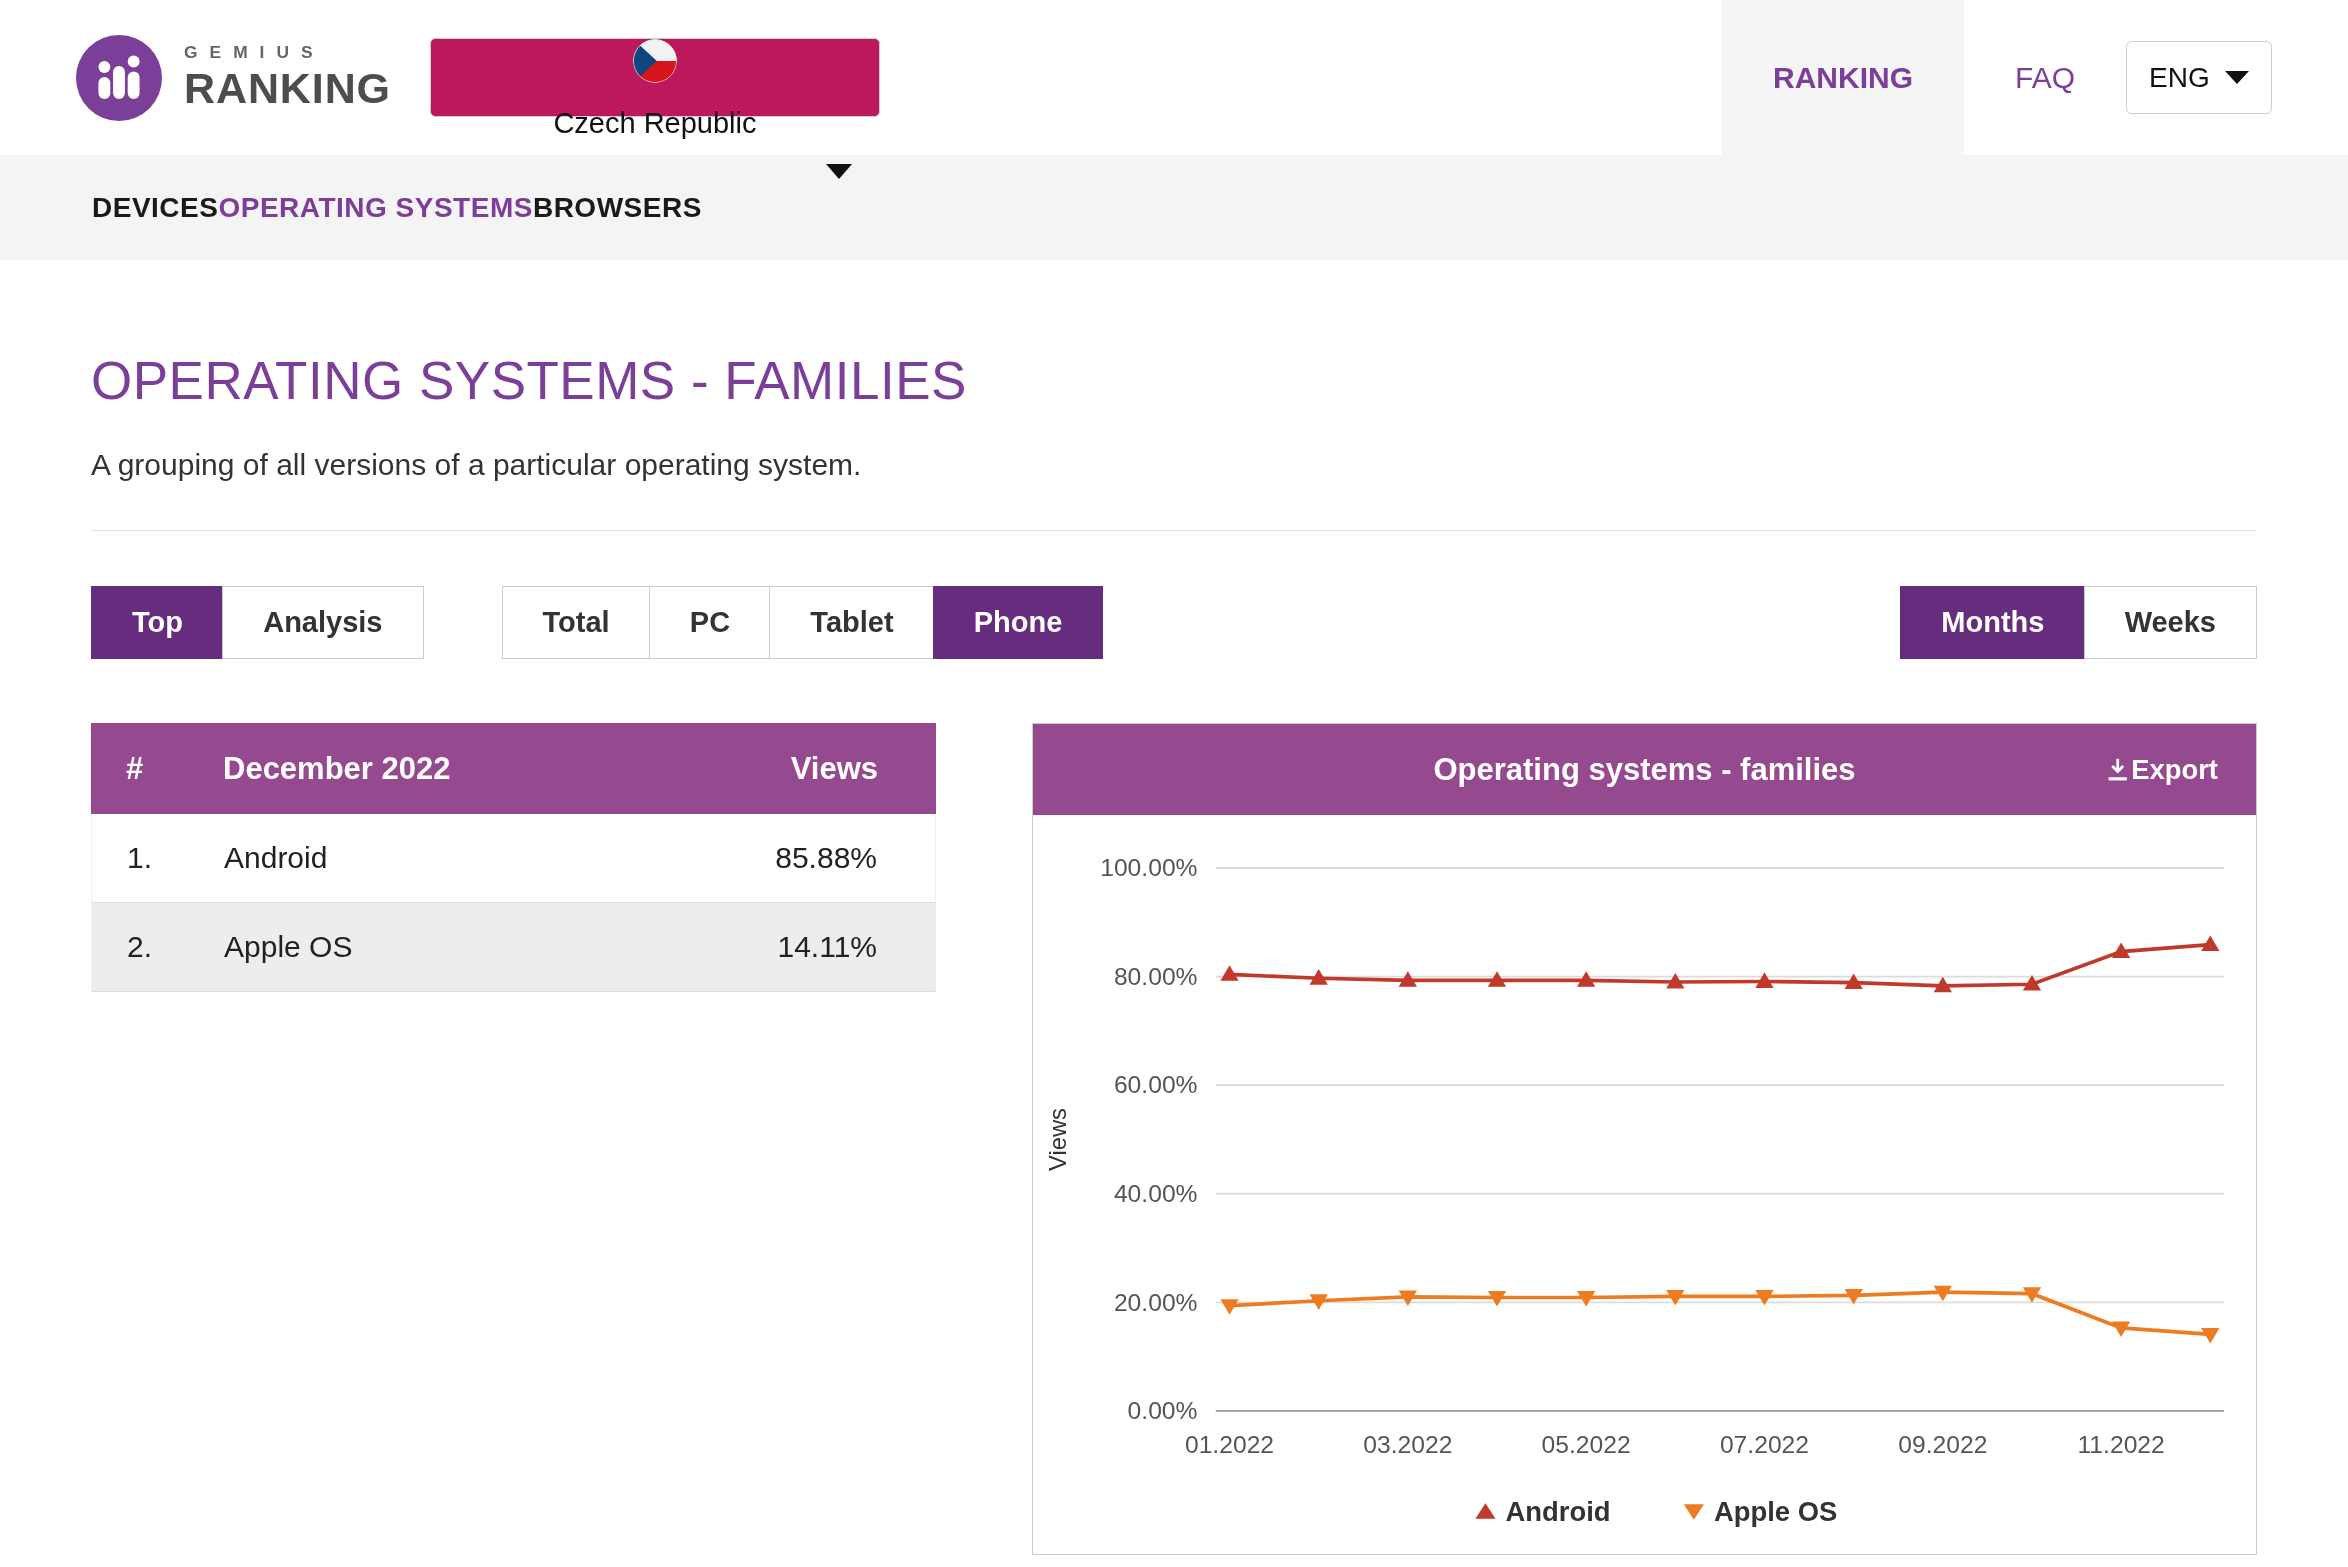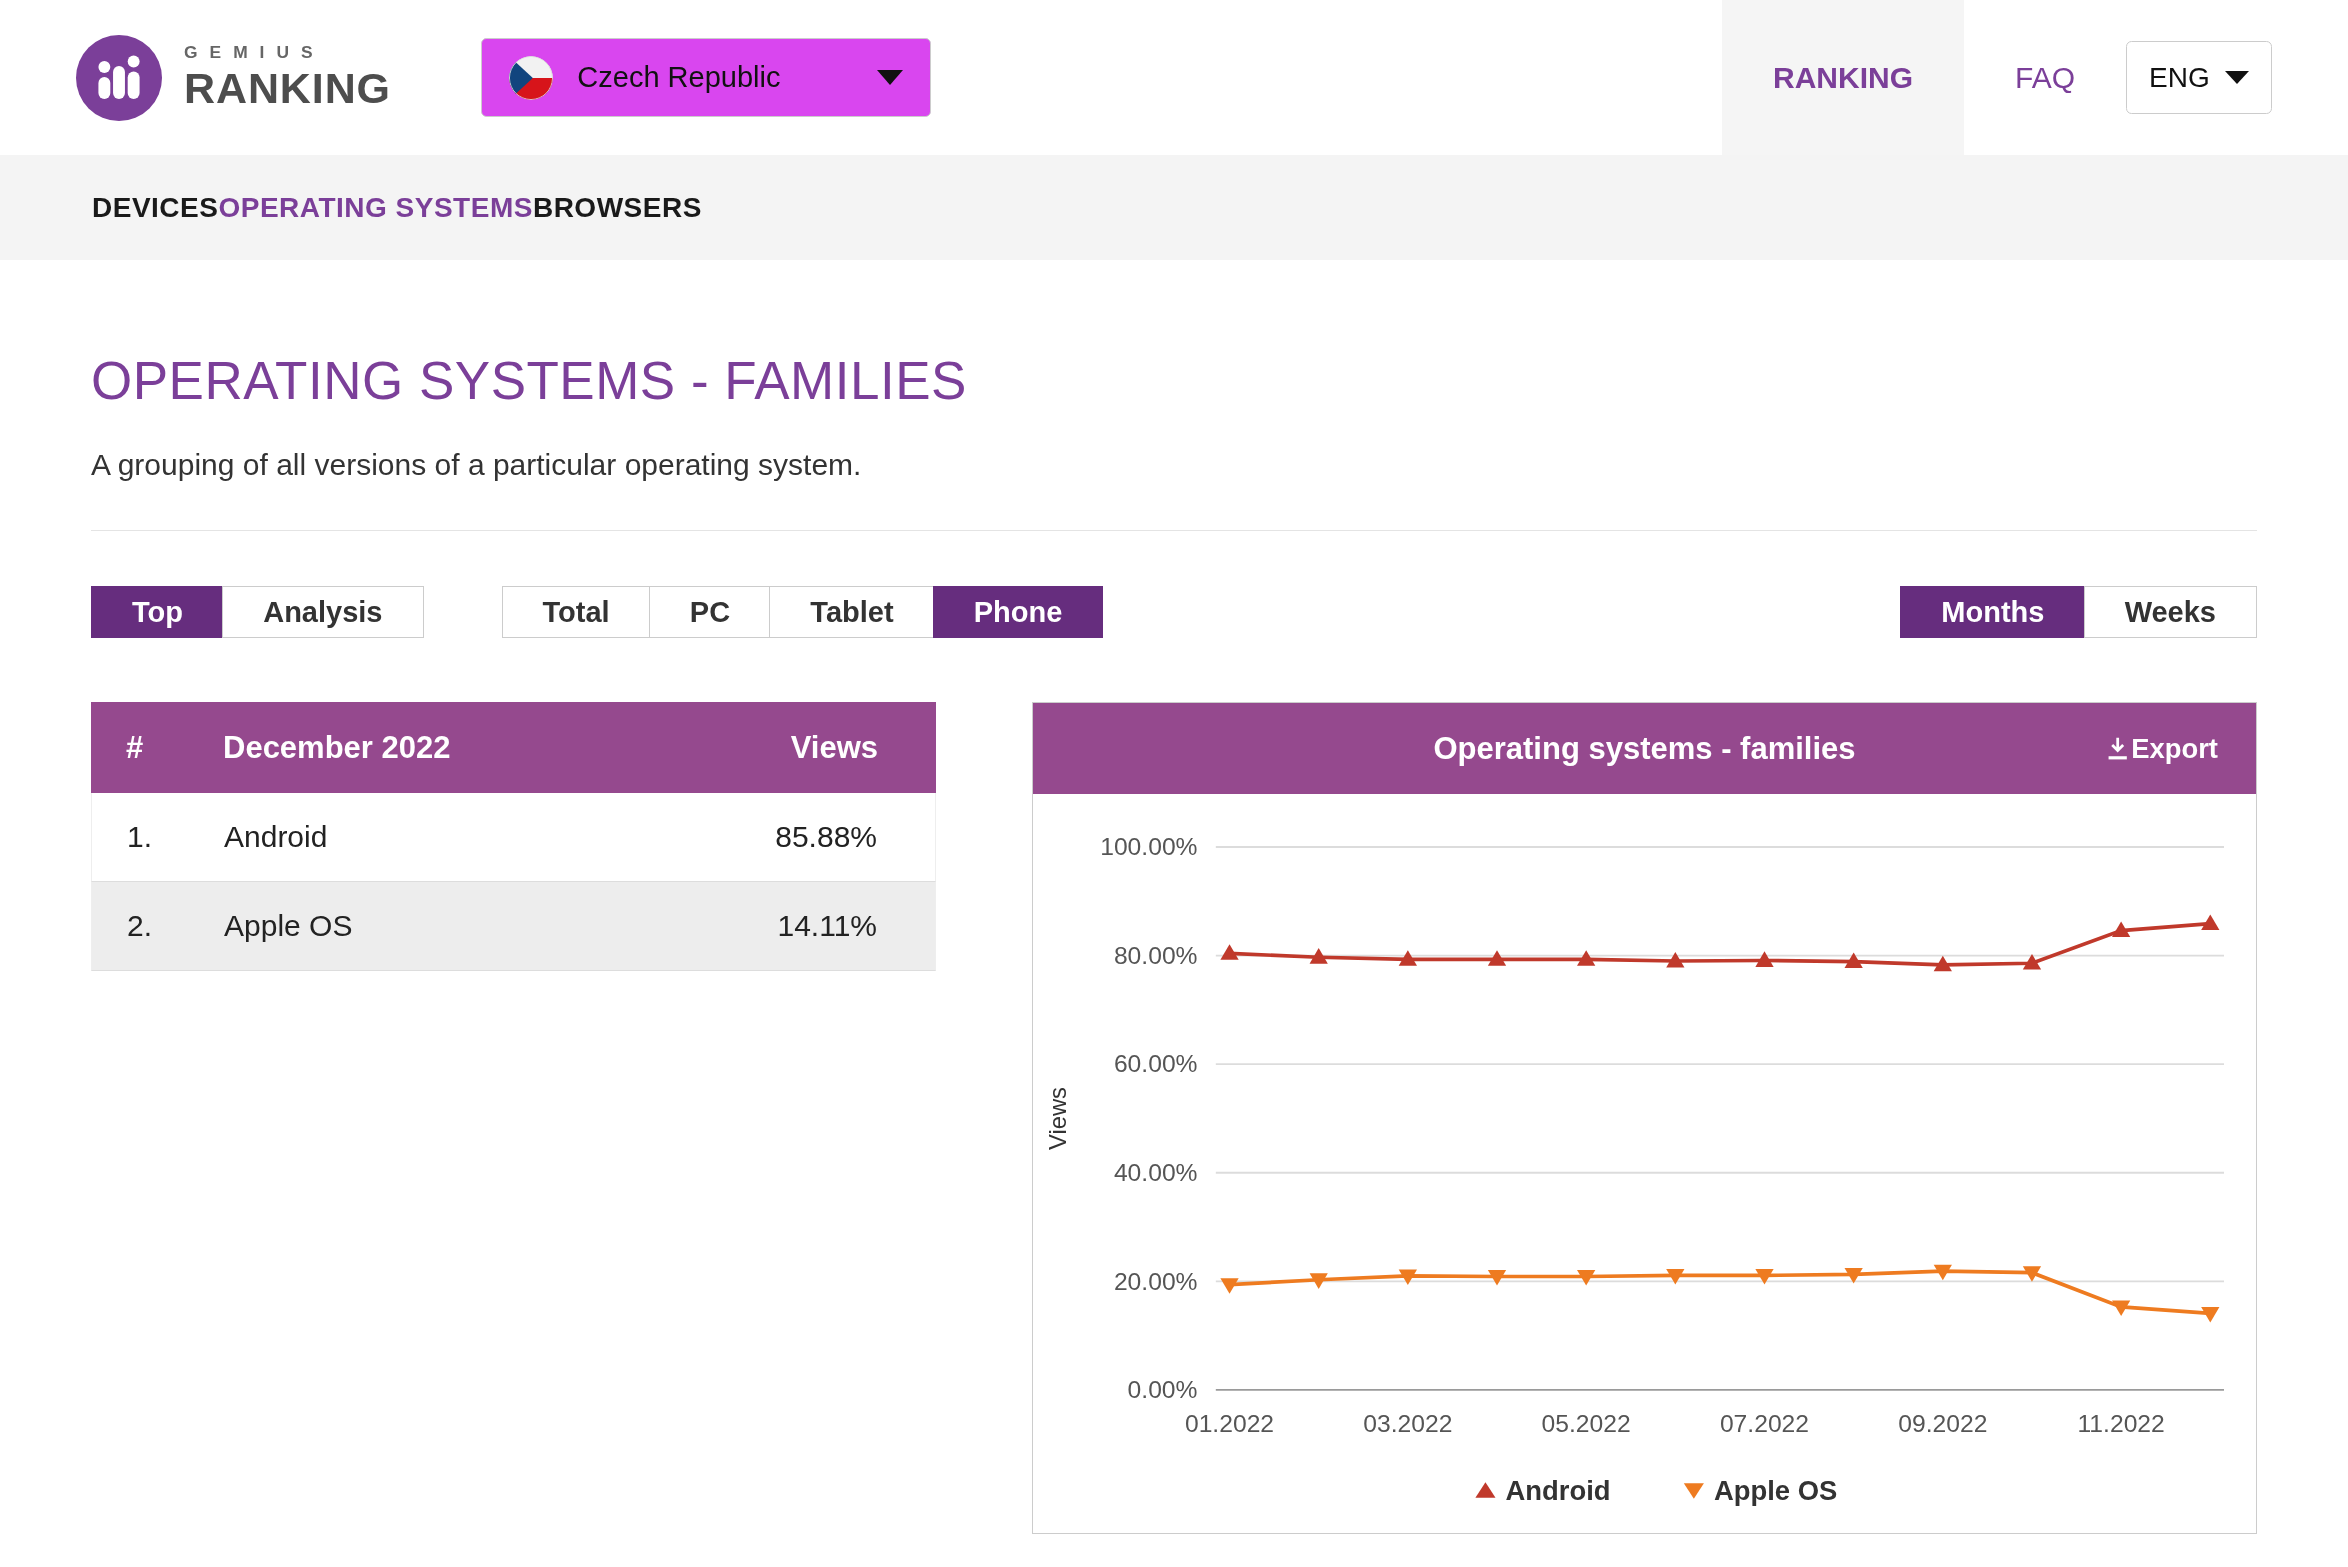--- a/index.html
+++ b/index.html
@@ -11,24 +11,25 @@
     color: #222;
     overflow: hidden;
   }
 
   
   .header { display: flex; align-items: stretch; height: 155px; padding: 0 76px; background: #fff; }
   .logo { display: flex; align-items: center; gap: 22px; }
   .logo-text .brand-top { font-size: 17.4px; letter-spacing: 12px; color: #666; font-weight: bold; }
   .logo-text .brand-bottom { font-size: 43px; font-weight: bold; color: #4d4d4d; letter-spacing: 0.9px; margin-top: 1.8px; }
   .country-select {
-    margin: auto 0 auto 90px; width: 450px; height: 79px;
+    margin: auto 0 auto 39px; width: 450px; height: 79px;
     border: 1.8px solid #ccc; border-radius: 5.5px;
     display: flex; align-items: center; padding: 0 27.4px; gap: 24px; cursor: pointer;
-    background: #d946ef;
+    background: #be185d;
+    flex-direction: column;
   }
   .country-select .label { font-size: 29px; color: #111; }
   .flag { width: 44px; height: 44px; border-radius: 50%; overflow: hidden; flex: none; }
   .caret { width: 0; height: 0; border-left: 13.7px solid transparent; border-right: 13.7px solid transparent; border-top: 15.5px solid #111; margin-left: auto; }
   .main-nav { display: flex; align-items: stretch; margin-left: auto; }
   .nav-item { display: flex; align-items: center; padding: 0 51px; font-size: 30px; color: var(--accent); cursor: pointer; }
   .nav-item.active { background: #f5f5f5; font-weight: bold; }
   .lang-select {
     margin: auto 0; width: 146px; height: 73px; border: 1.8px solid #ccc; border-radius: 5.5px;
     display: flex; align-items: center; padding: 0 22px; font-size: 28px; color: #111; cursor: pointer; text-align: center;
@@ -43,21 +44,21 @@
   
   .content { padding: 0 91px; }
   .page-title { margin-top: 90px; font-size: 53px; color: var(--accent); font-weight: normal; letter-spacing: 0.5px; }
   .page-subtitle { margin-top: 37px; font-size: 30px; color: #333; }
   .divider { margin-top: 48px; border: none; border-top: 1.8px solid #e4e4e4; }
 
   
   .filters { display: flex; margin-top: 55px; align-items: center; }
   .btn-group { display: flex; }
   .btn {
-    padding: 0 40px; height: 52px; display: flex; align-items: center; justify-content: center;
+    padding: 0 40px; height: 73px; display: flex; align-items: center; justify-content: center;
     font-size: 29px; font-weight: bold; border: 1.8px solid #ccc; background: #fff; color: #333;
     cursor: pointer; margin-left: -1.8px;
   }
   .btn:first-child { margin-left: 0; }
   .btn.active { background: var(--button_active); color: #fff; border-color: var(--button_active); }
   .group-device { margin-left: 78px; }
   .group-period { margin-left: auto; }
 
   
   .board { display: flex; margin-top: 64px; gap: 96px; align-items: flex-start; }

